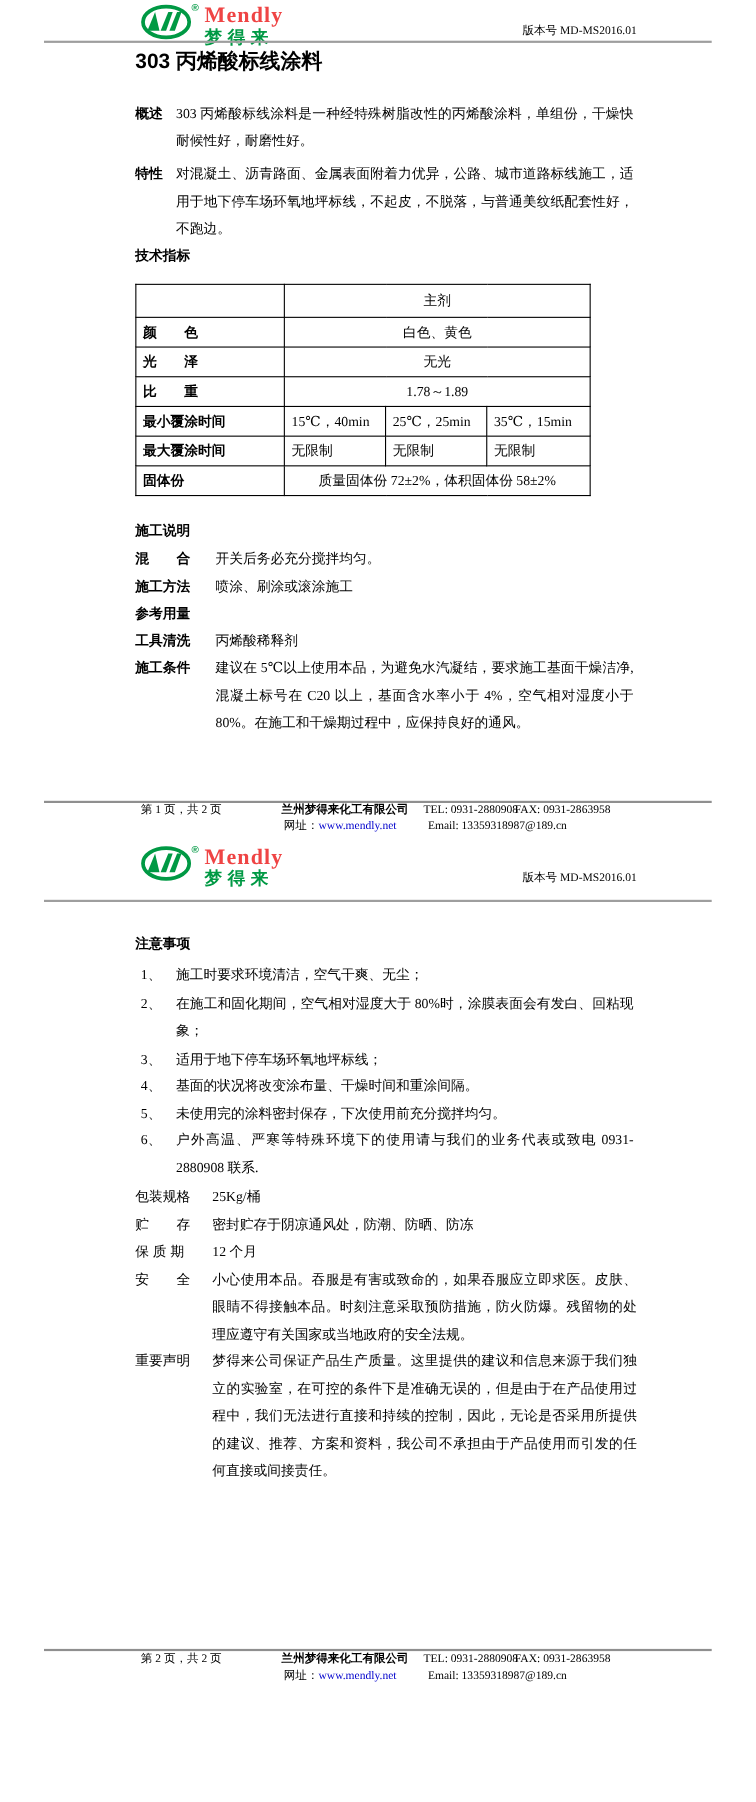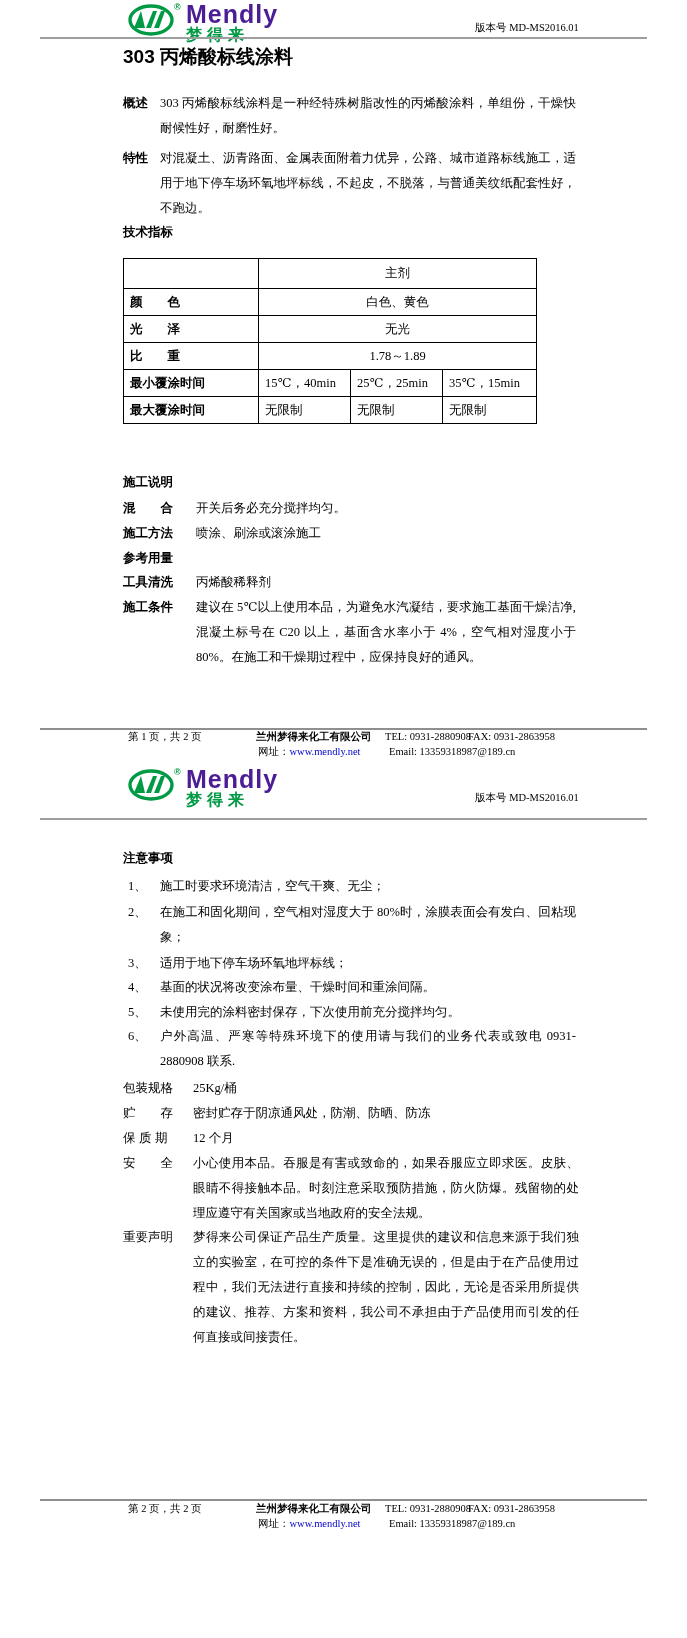--- a/index.html
+++ b/index.html
@@ -8,22 +8,22 @@
     font-family:"Liberation Serif","DejaVu Serif",serif;color:#000;
     -webkit-font-smoothing:antialiased;
   }
   .hr{position:absolute;left:40px;width:607px;height:2px;background:#9e9e9e;}
   
   .logo{position:absolute;left:128px;display:flex;align-items:flex-start;gap:4px;}
   .logo-mark{position:relative;width:48px;height:34px;}
   .reg{position:absolute;top:-1px;left:46px;font-size:9px;color:#009944;
        font-family:"Liberation Sans",sans-serif;font-weight:bold;}
   .logo-words{display:flex;flex-direction:column;margin-left:6px;}
-  .logo-en{font-family:Liberation Sans, sans-serif;font-weight:bold;color:#4c1d95;
-           font-size:25px;line-height:22px;letter-spacing:1px;}
+  .logo-en{font-family:Liberation Serif, serif;font-weight:bold;color:#ef4444;
+           font-size:20px;line-height:22px;letter-spacing:1px;}
   .logo-zh{font-family:"Liberation Sans",sans-serif;font-weight:bold;color:#009944;
            font-size:16px;line-height:17px;letter-spacing:5px;margin-top:1px;}
   .version{position:absolute;font-size:10.5px;font-family:"Liberation Serif",serif;}
   
   .doc-title{position:absolute;left:123px;font-family:"Liberation Sans",sans-serif;
              font-weight:bold;font-size:19px;line-height:24px;}
   .row{position:absolute;left:123px;display:flex;font-size:12.5px;line-height:25px;}
   .row .lab{flex:0 0 37px;font-family:"Liberation Sans",sans-serif;font-weight:bold;}
   .row .txt{width:416px;text-align:justify;}
   .block-label{position:absolute;left:123px;font-family:"Liberation Sans",sans-serif;
@@ -131,20 +131,24 @@
       <td class="lft">15℃，40min</td>
       <td class="lft">25℃，25min</td>
       <td class="lft">35℃，15min</td>
     </tr>
     <tr>
       <td class="lbl">最大覆涂时间</td>
       <td class="lft">无限制</td>
       <td class="lft">无限制</td>
       <td class="lft">无限制</td>
     </tr>
+    <tr>
+      <td class="lbl">固体份</td>
+      <td class="ctr" colspan="3">质量固体份 72±2%，体积固体份 58±2%</td>
+    </tr>
   </tbody>
     </table>
 
   <div class="block-label" style="top:470px;">施工说明</div>
 
   <div class="crow" style="top:496px;">
     <div class="lab">混　　合</div>
     <div class="txt">开关后务必充分搅拌均匀。</div>
   </div>
   <div class="crow" style="top:521px;">

